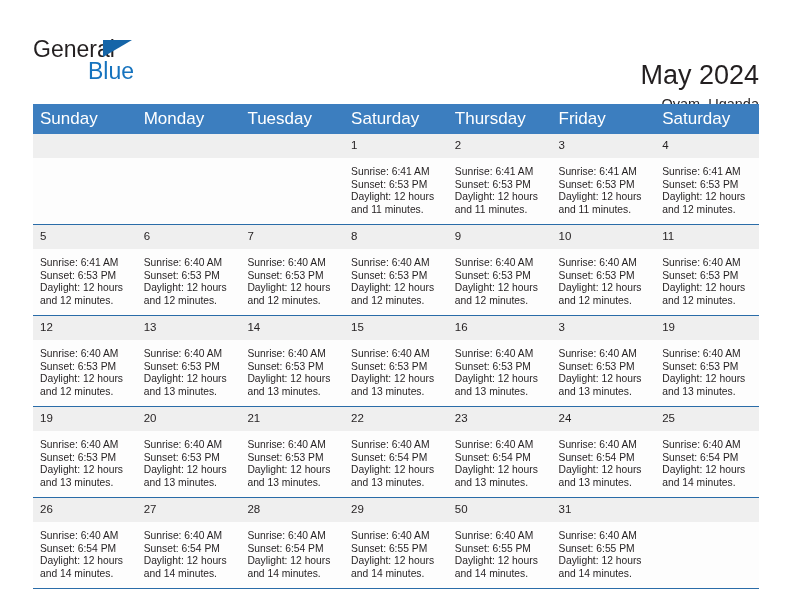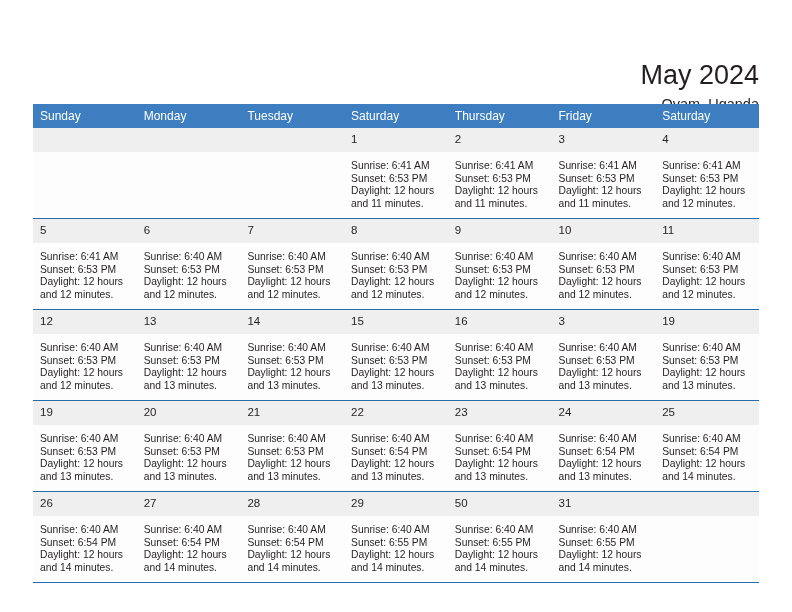--- a/index.html
+++ b/index.html
@@ -90,21 +90,21 @@
     position: absolute;
     left: 33px;
     top: 104px;
     width: 726px;
     border-collapse: collapse;
     table-layout: fixed;
   }
   .cal th {
     background: #3c7ebf;
     color: #ffffff;
-    font-size: 12px;
+    font-size: 17px;
     font-weight: normal;
     text-align: left;
     padding: 5px 0 5px 7px;
     height: 21px;
     box-sizing: border-box;
     border: none;
   }
   .cal td {
     vertical-align: top;
     padding: 0;
@@ -142,20 +142,25 @@
     border-bottom: 1.6px solid #2a6ca8;
   }
 </style>
 </head>
 <body>
 
 <div class="page">
 
   <div class="top">
 
+    <div class="brand">
+      <span class="brand-general">General</span>
+      <span class="brand-tri"></span>
+      <span class="brand-blue">Blue</span>
+    </div>
 
     <div class="titles">
       <div class="cal-title">May 2024</div>
       <div class="cal-sub">Oyam, Uganda</div>
     </div>
 
   </div>
 
   <table class="cal">
     <thead>

